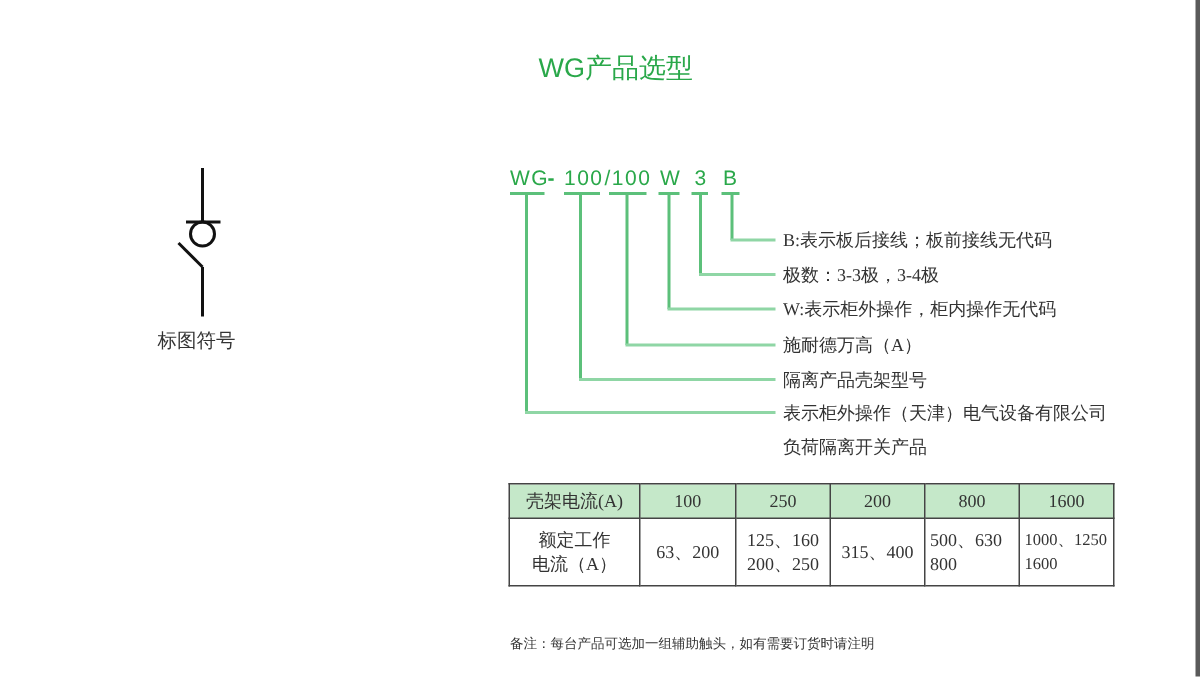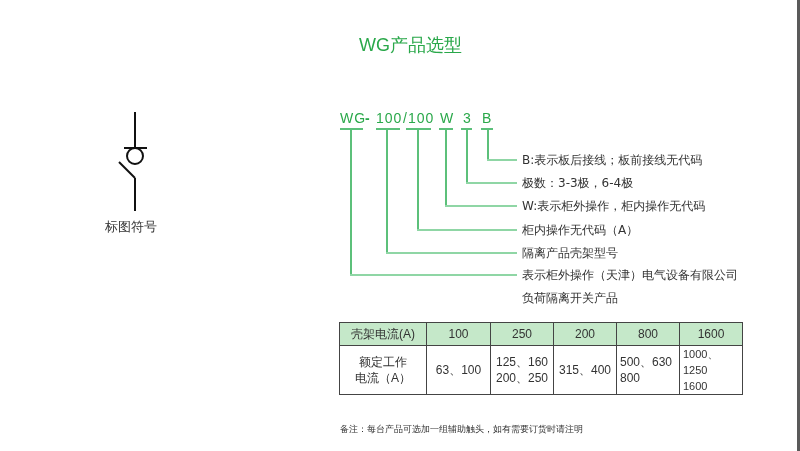--- a/index.html
+++ b/index.html
@@ -29,26 +29,27 @@
     font-family: "Liberation Sans", "DejaVu Sans", sans-serif; letter-spacing: 1px;
   }
   .underline {
     position: absolute; height: 1.5px; background: #5cc07a; top: 128px;
   }
   .vline { position: absolute; width: 1.5px; background: #5cc07a; }
   .hline { position: absolute; height: 1.5px; background: #8fd6a5; }
   .desc {
     position: absolute; left: 522px; font-size: 12px; color: #333;
     white-space: nowrap;
+    font-family: Liberation Serif, serif;
   }
   
   table.spec {
     position: absolute; left: 339px; top: 322px;
     border-collapse: collapse; font-size: 12px; color: #333;
-    font-family: Liberation Sans, sans-serif;
+    font-family: Liberation Serif, serif;
   }
   table.spec td, table.spec th {
     border: 1px solid #444; text-align: center; font-weight: normal; padding: 0 3px;
   }
   table.spec th { background: #c5e8c9; height: 22px; }
   table.spec tr.r2 td { height: 44px; line-height: 16px; }
   table.spec tr.r3 td { height: 22px; }
   .left-align { text-align: left !important; }
   .note {
     position: absolute; left: 340px; top: 423px; font-size: 9px; color: #333;
@@ -93,44 +94,44 @@
 <div class="vline" style="left:350px; top:128px; height:147px"></div>
 
 <div class="hline" style="left:487px; top:159px; width:30px"></div>
 <div class="hline" style="left:466px; top:182px; width:51px"></div>
 <div class="hline" style="left:445px; top:205px; width:72px"></div>
 <div class="hline" style="left:417px; top:229px; width:100px"></div>
 <div class="hline" style="left:386px; top:252px; width:131px"></div>
 <div class="hline" style="left:350px; top:274px; width:167px"></div>
 
 <div class="desc" style="top:152px">B:表示板后接线；板前接线无代码</div>
-<div class="desc" style="top:175px">极数：3-3极，6-4极</div>
+<div class="desc" style="top:175px">极数：3-3极，3-4极</div>
 <div class="desc" style="top:198px">W:表示柜外操作，柜内操作无代码</div>
-<div class="desc" style="top:222px">柜内操作无代码（A）</div>
+<div class="desc" style="top:222px">施耐德万高（A）</div>
 <div class="desc" style="top:245px">隔离产品壳架型号</div>
 <div class="desc" style="top:267px">表示柜外操作（天津）电气设备有限公司</div>
 <div class="desc" style="top:290px">负荷隔离开关产品</div>
 
 <table class="spec">
   <tbody>
       <tr>
     <th style="width:80px">壳架电流(A)</th>
     <th style="width:57px">100</th>
     <th style="width:56px">250</th>
     <th style="width:56px">200</th>
     <th style="width:56px">800</th>
     <th style="width:56px">1600</th>
   </tr>
   <tr class="r2">
     <td>
       <div>额定工作</div>
       <div>电流（A）</div>
     </td>
     <td>
-      <div>63、100</div>
+      <div>63、200</div>
     </td>
     <td>
       <div>125、160</div>
       <div>200、250</div>
     </td>
     <td>
       <div>315、400</div>
     </td>
     <td class="left-align">
       <div>500、630</div>

